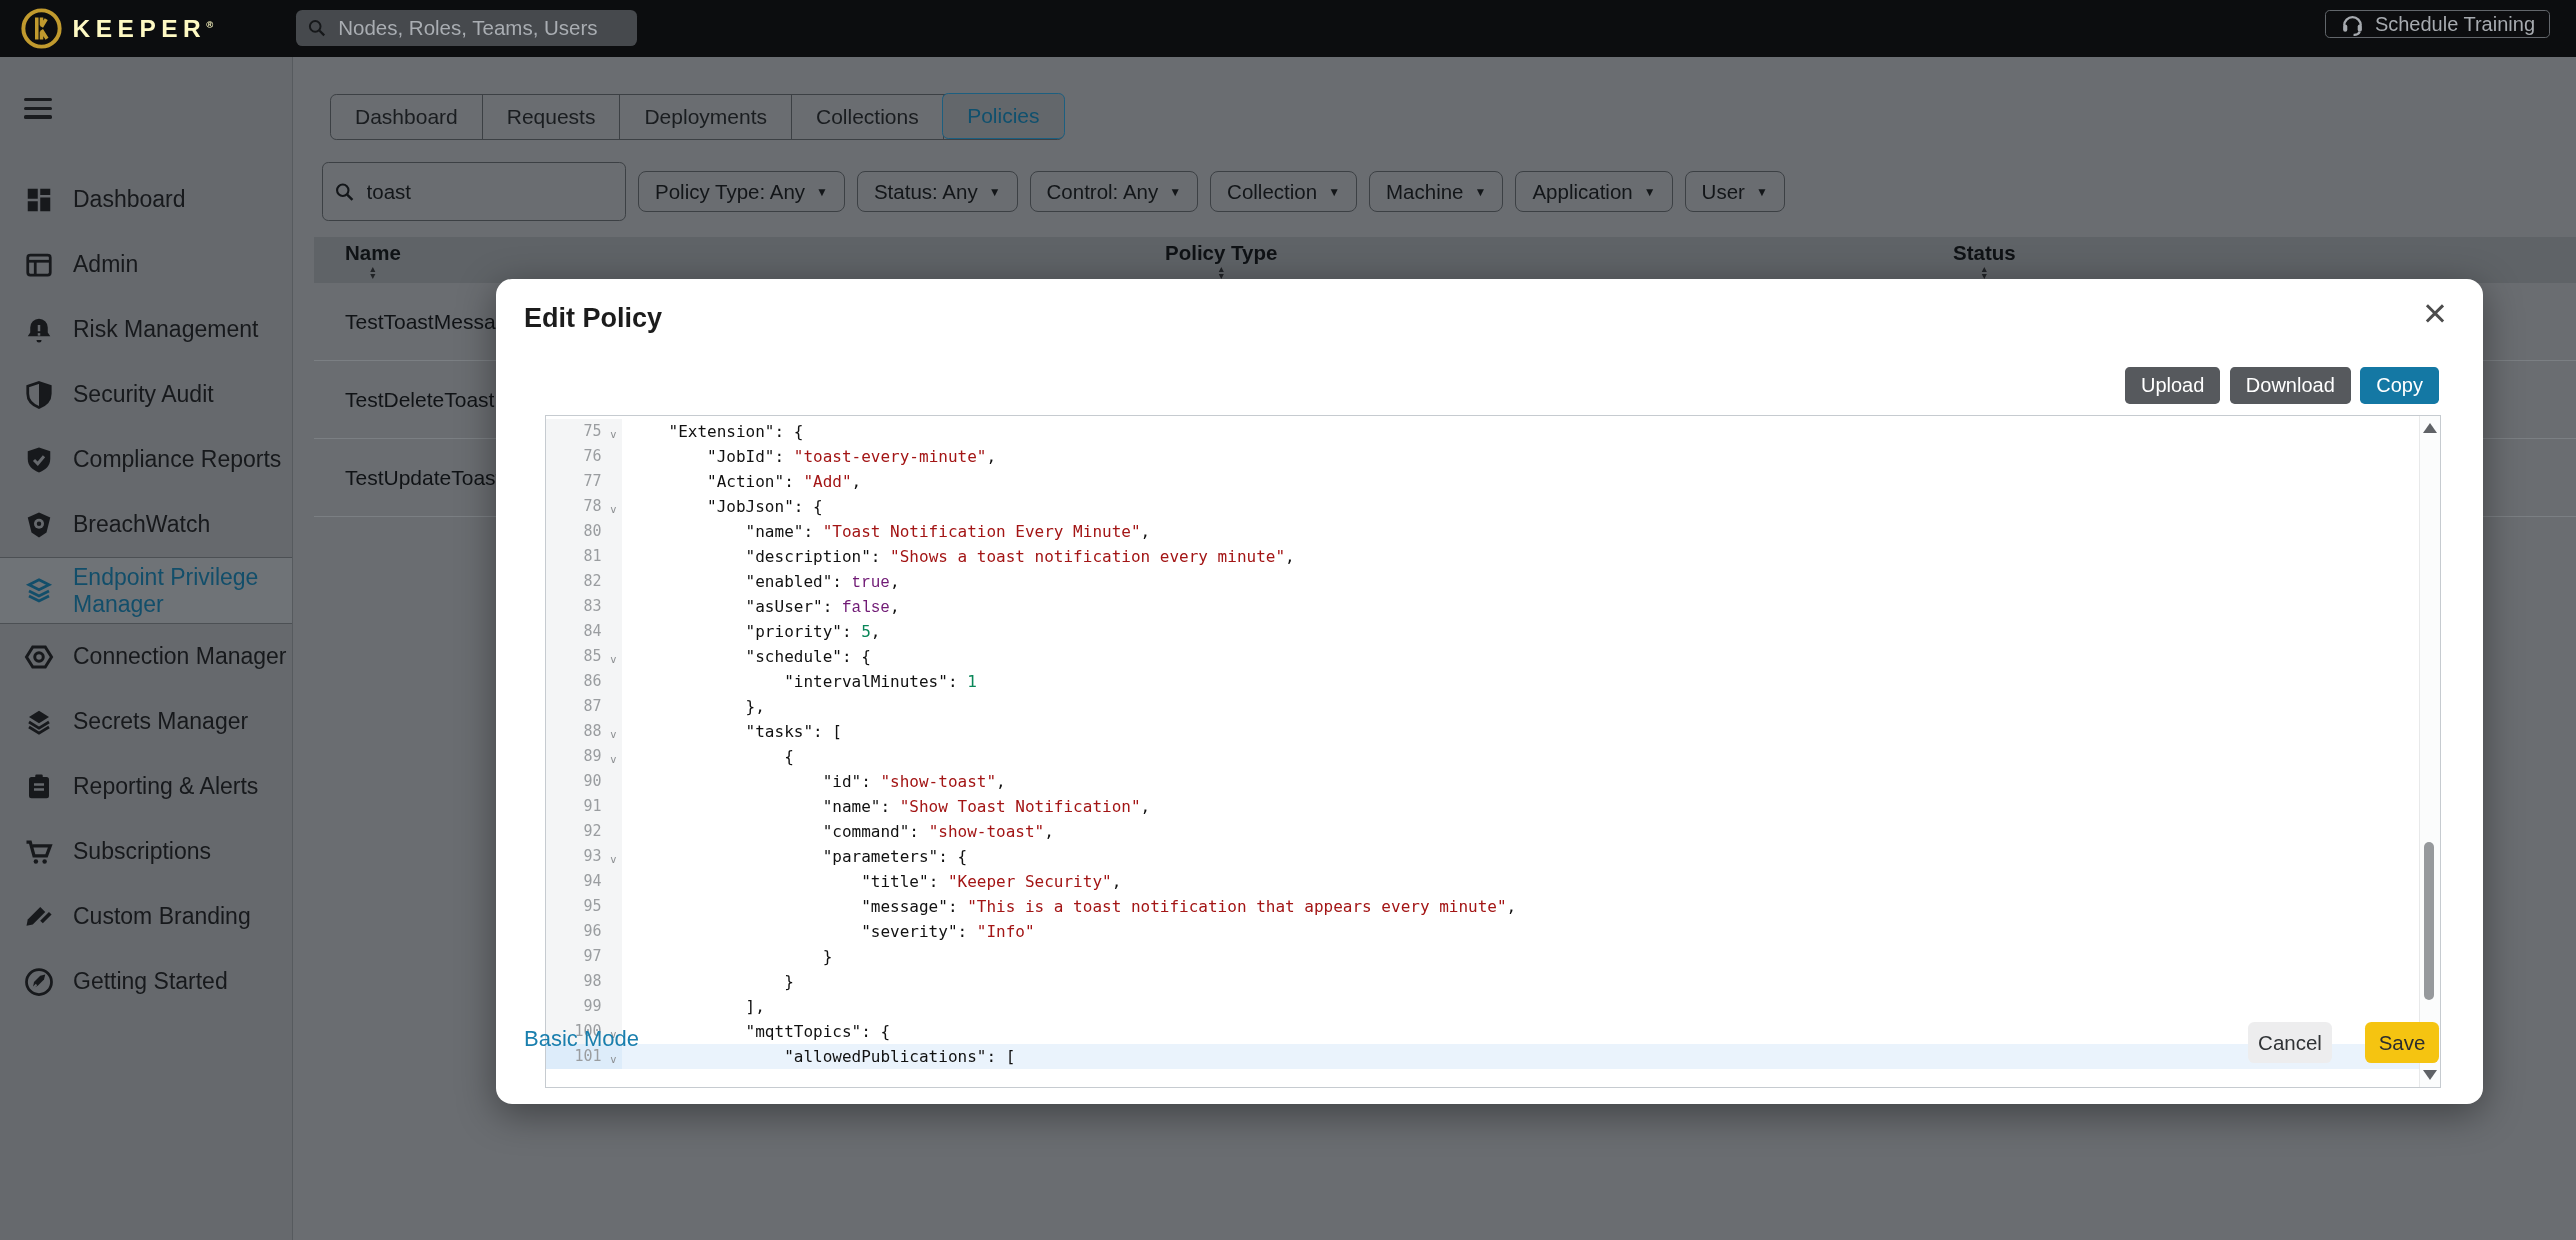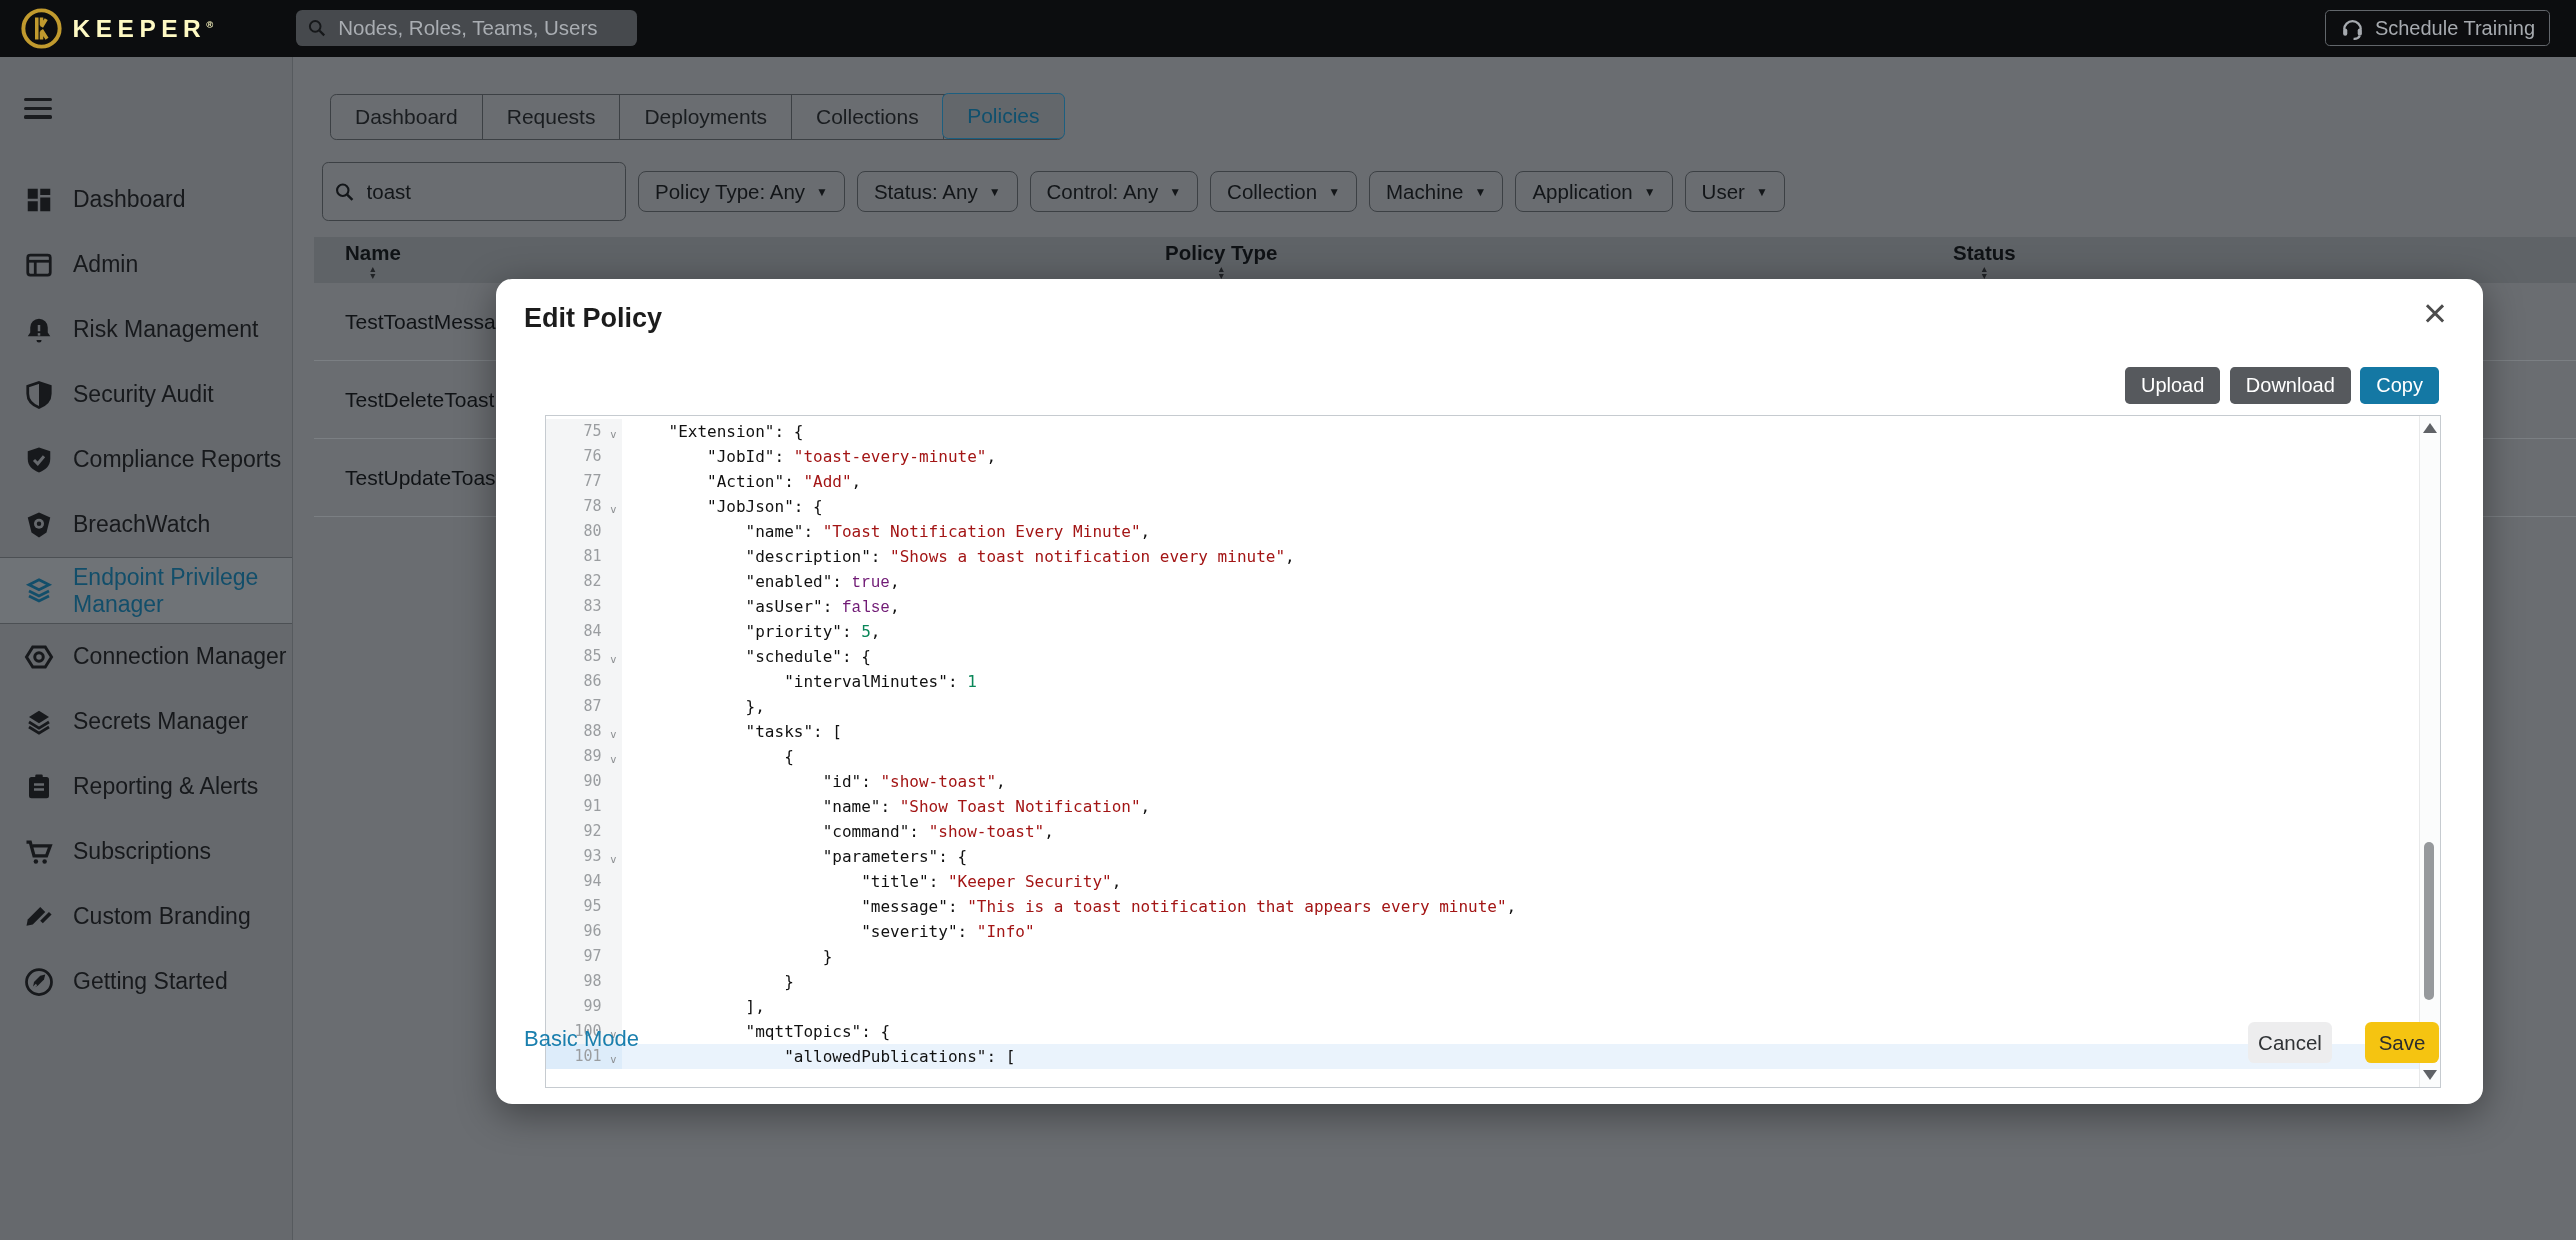--- a/index.html
+++ b/index.html
@@ -10,21 +10,21 @@
   .topbar{position:absolute;left:0;top:0;width:2576px;height:57px;background:#0c0d0f;z-index:6;
           display:flex;align-items:center;}
   .brand-wrap{display:flex;align-items:center;margin-left:20.5px;}
   .brand{color:#fef9c3;font-size:24.5px;font-weight:700;letter-spacing:5.5px;margin-left:11px;}
   .brand sup{font-size:9.5px;letter-spacing:0;}
   .top-search{position:absolute;left:296px;top:10.3px;width:341px;height:36px;background:#46494d;
               border-radius:6.3px;display:flex;align-items:center;padding:0 11px;box-sizing:border-box;}
   .top-search input{background:transparent;border:none;outline:none;color:#c9ccd0;font-size:20.5px;
               margin-left:9.5px;width:100%;font-family:"Liberation Sans",sans-serif;}
   .top-search input::placeholder{color:#a9adb2;}
-  .sched-btn{position:absolute;right:26px;top:10.3px;height:36px;border:1.6px solid #62666b;border-radius:4.7px;
+  .sched-btn{position:absolute;right:26px;top:10.3px;height:28px;border:1.6px solid #62666b;border-radius:4.7px;
              background:transparent;color:#a6aaaf;font-size:20px;display:flex;align-items:center;
              padding:0 14px;gap:9.5px;cursor:pointer;}
 
   
   .sidebar{position:absolute;left:0;top:57px;width:292px;height:1183px;background:#66696d;
            border-right:0.8px solid #565a5e;}
   .hamburger{position:absolute;left:24px;top:41px;width:28px;height:20.5px;display:flex;
              flex-direction:column;justify-content:space-between;cursor:pointer;}
   .hamburger div{height:3.2px;background:#1a1c1f;border-radius:1.6px;}
   .side-nav{position:absolute;left:0;top:110px;width:100%;}

